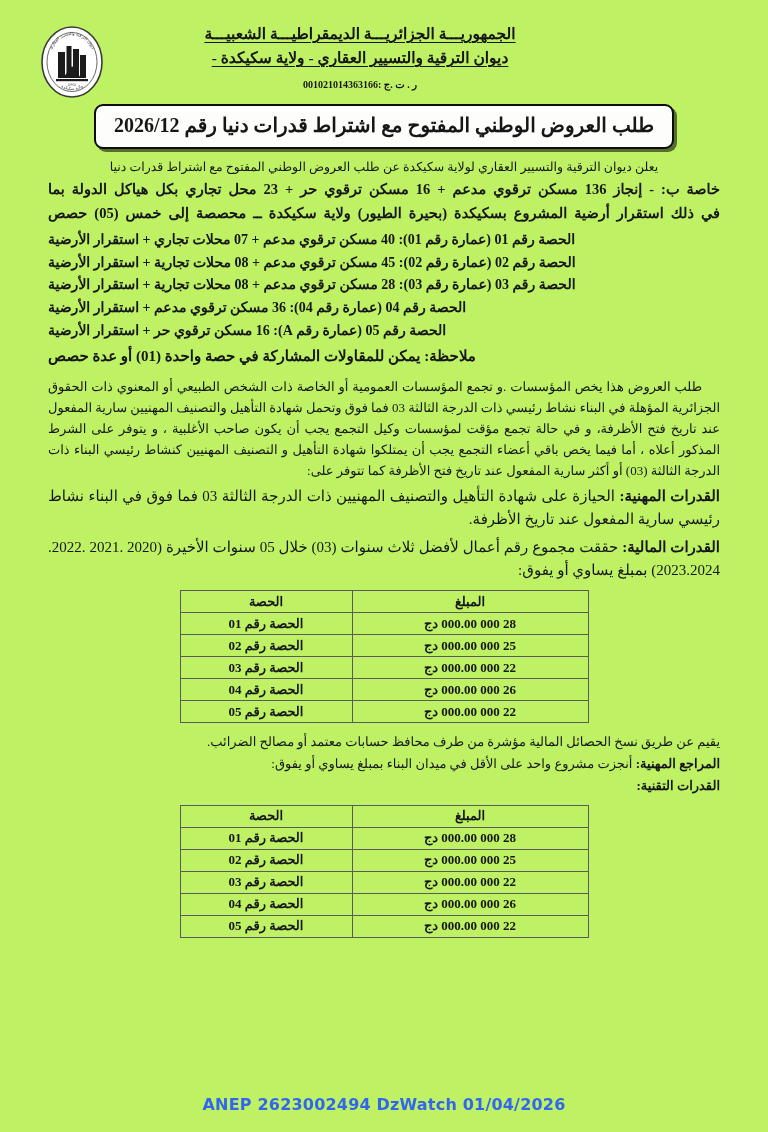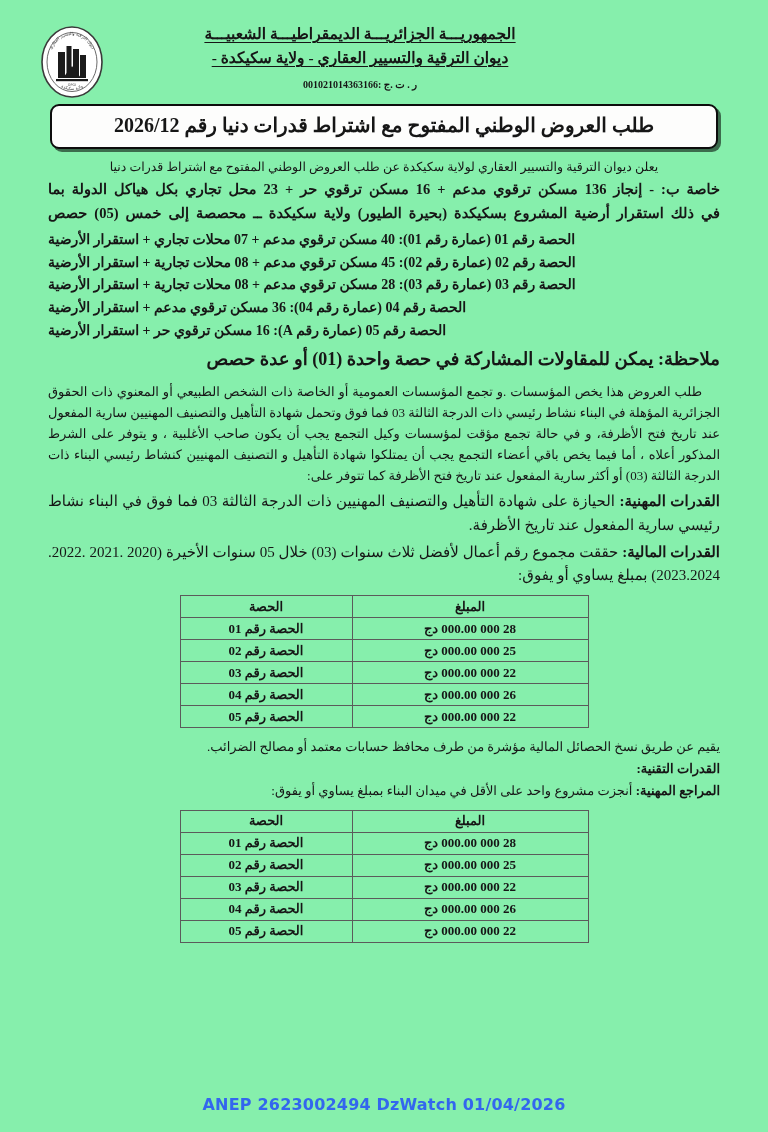--- a/index.html
+++ b/index.html
@@ -51,21 +51,21 @@
   .logo{
     position:absolute;
     top:22px;left:36px;
     width:72px;height:80px;
   }
   .logo svg{display:block;}
 
   
   .title-wrap{
     margin:14px auto 0 auto;
-    width:668px;
+    width:580px;
   }
   .title-box{
     border:2.5px solid #0d0d0d;
     border-radius:9px;
     padding:7px 14px 9px 14px;
     text-align:center;
     background:#fdfdfc;
     box-shadow:3px 3px 0 rgba(0,0,0,.55);
   }
   .title-box .t{
@@ -100,24 +100,24 @@
   }
   .lot-line{
     font-size:14px;
     font-weight:bold;
     line-height:1.62;
     text-align:left;
     direction:rtl;
   }
   .lots{margin-top:3px;}
   .note{
-    font-size:18px;
+    font-size:15px;
     font-weight:bold;
     line-height:1.7;
-    text-align:right;
+    text-align:left;
     margin-top:2px;
   }
   .para{
     font-size:13px;
     line-height:1.62;
     text-align:justify;
     text-align-last:right;
     margin-top:6px;
     text-indent:18px;
   }
@@ -174,21 +174,21 @@
     font-family:"DejaVu Sans","Liberation Sans",sans-serif;
     font-size:16px;
     font-weight:bold;
     letter-spacing:.2px;
     direction:ltr;
   }
 </style>
 </head>
 <body style="color: rgb(22, 22, 22);">
 
-<div class="page" style="background: #86efac;">
+<div class="page" style="background: #bef264;">
 
   <div class="header">
 
     <div class="logo">
       <svg viewBox="0 0 72 80" width="72" height="80" aria-hidden="true">
         <ellipse cx="36" cy="40" rx="30" ry="35" fill="#ffffff" stroke="#3a3a3a" stroke-width="1.6"></ellipse>
         <ellipse cx="36" cy="40" rx="25" ry="29.5" fill="none" stroke="#6b6b6b" stroke-width="1"></ellipse>
         <g fill="#1b1b1b">
           <rect x="22" y="30" width="7" height="26"></rect>
           <rect x="30.5" y="24" width="5" height="32"></rect>
@@ -279,22 +279,22 @@
           <td style="border-color: rgb(91, 91, 91);">الحصة رقم 04</td>
         </tr>
         <tr>
           <td class="money" style="border-color: rgb(91, 91, 91);">22 000 000.00 دج</td>
           <td style="border-color: rgb(91, 91, 91);">الحصة رقم 05</td>
         </tr>
       </tbody>
     </table>
 
     <p class="mid-text">يقيم عن طريق نسخ الحصائل المالية مؤشرة من طرف محافظ حسابات معتمد أو مصالح الضرائب.</p>
+    <p class="mid-text" style="margin-top:1px"><span class="b">المراجع المهنية:</span> <span>أنجزت مشروع واحد على الأقل في ميدان البناء بمبلغ يساوي أو يفوق:</span></p>
     <p class="mid-text" style="margin-top:1px"><span class="b">القدرات التقنية:</span></p>
-    <p class="mid-text" style="margin-top:1px"><span class="b">المراجع المهنية:</span> <span>أنجزت مشروع واحد على الأقل في ميدان البناء بمبلغ يساوي أو يفوق:</span></p>
 
     <table class="amt">
       <colgroup>
           <col class="c-amt">
           <col class="c-lot">
         </colgroup>
       <thead>
         <tr>
           <th style="border-color: rgb(91, 91, 91);">المبلغ</th>
           <th style="border-color: rgb(91, 91, 91);">الحصة</th>

